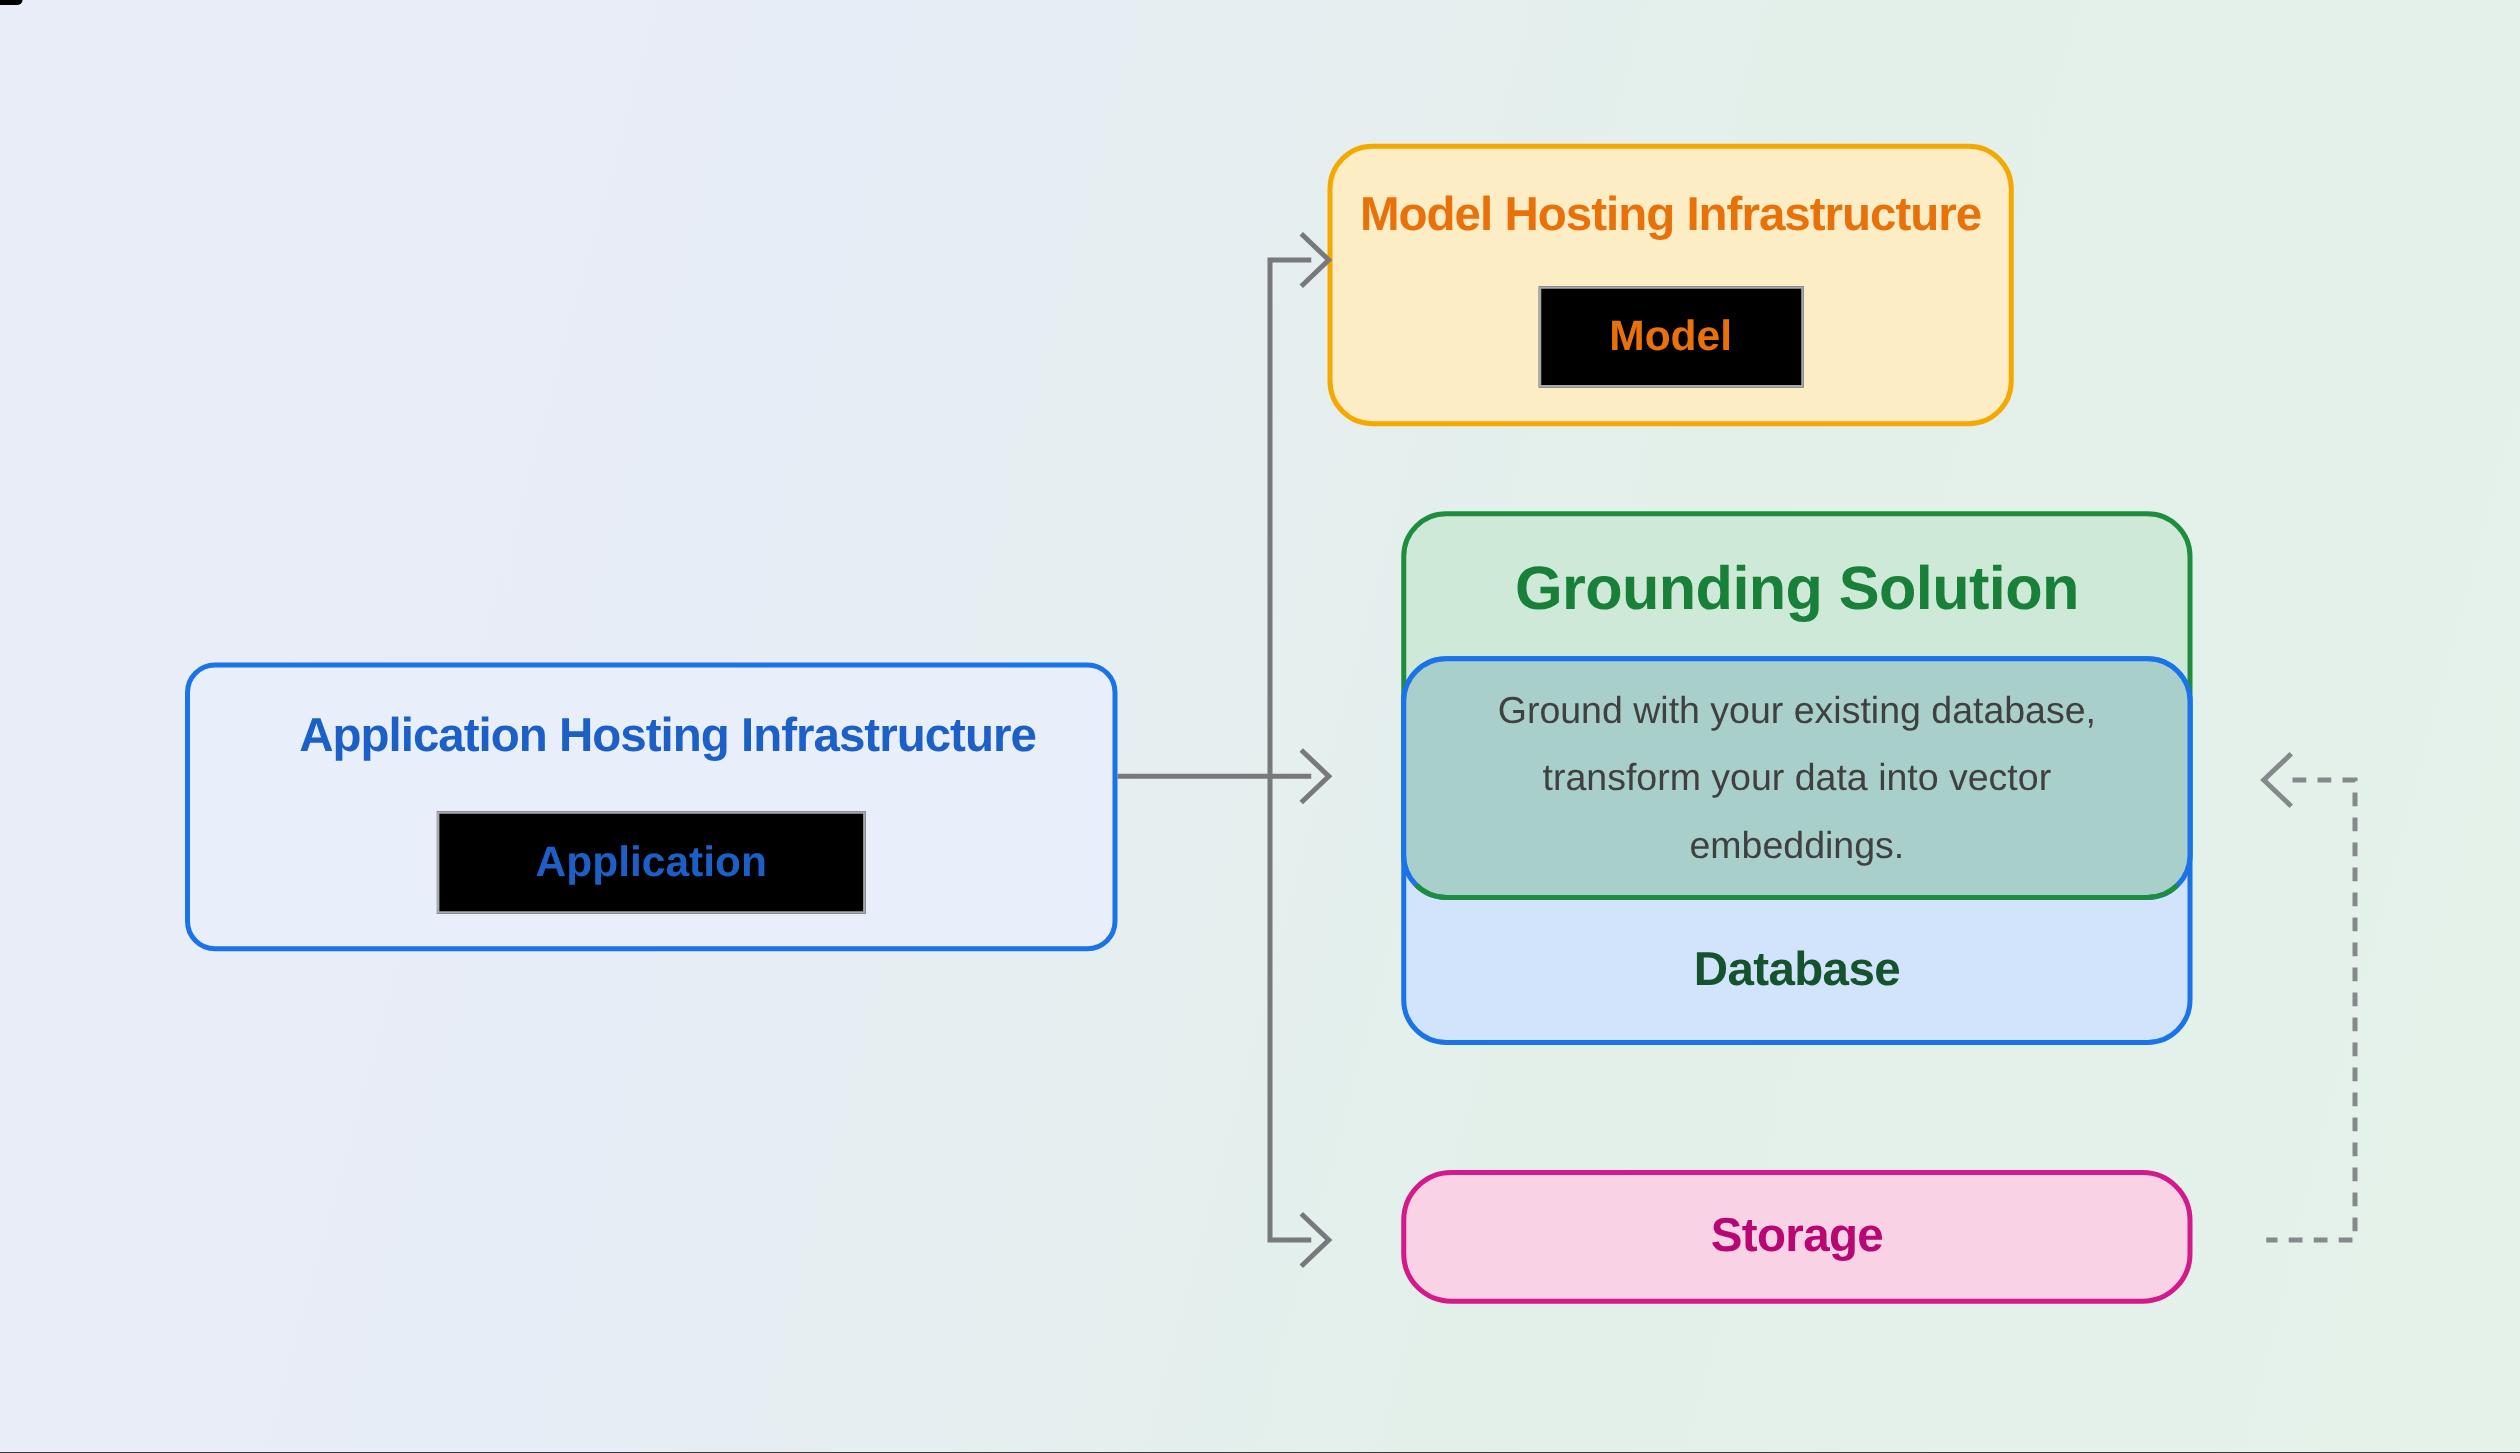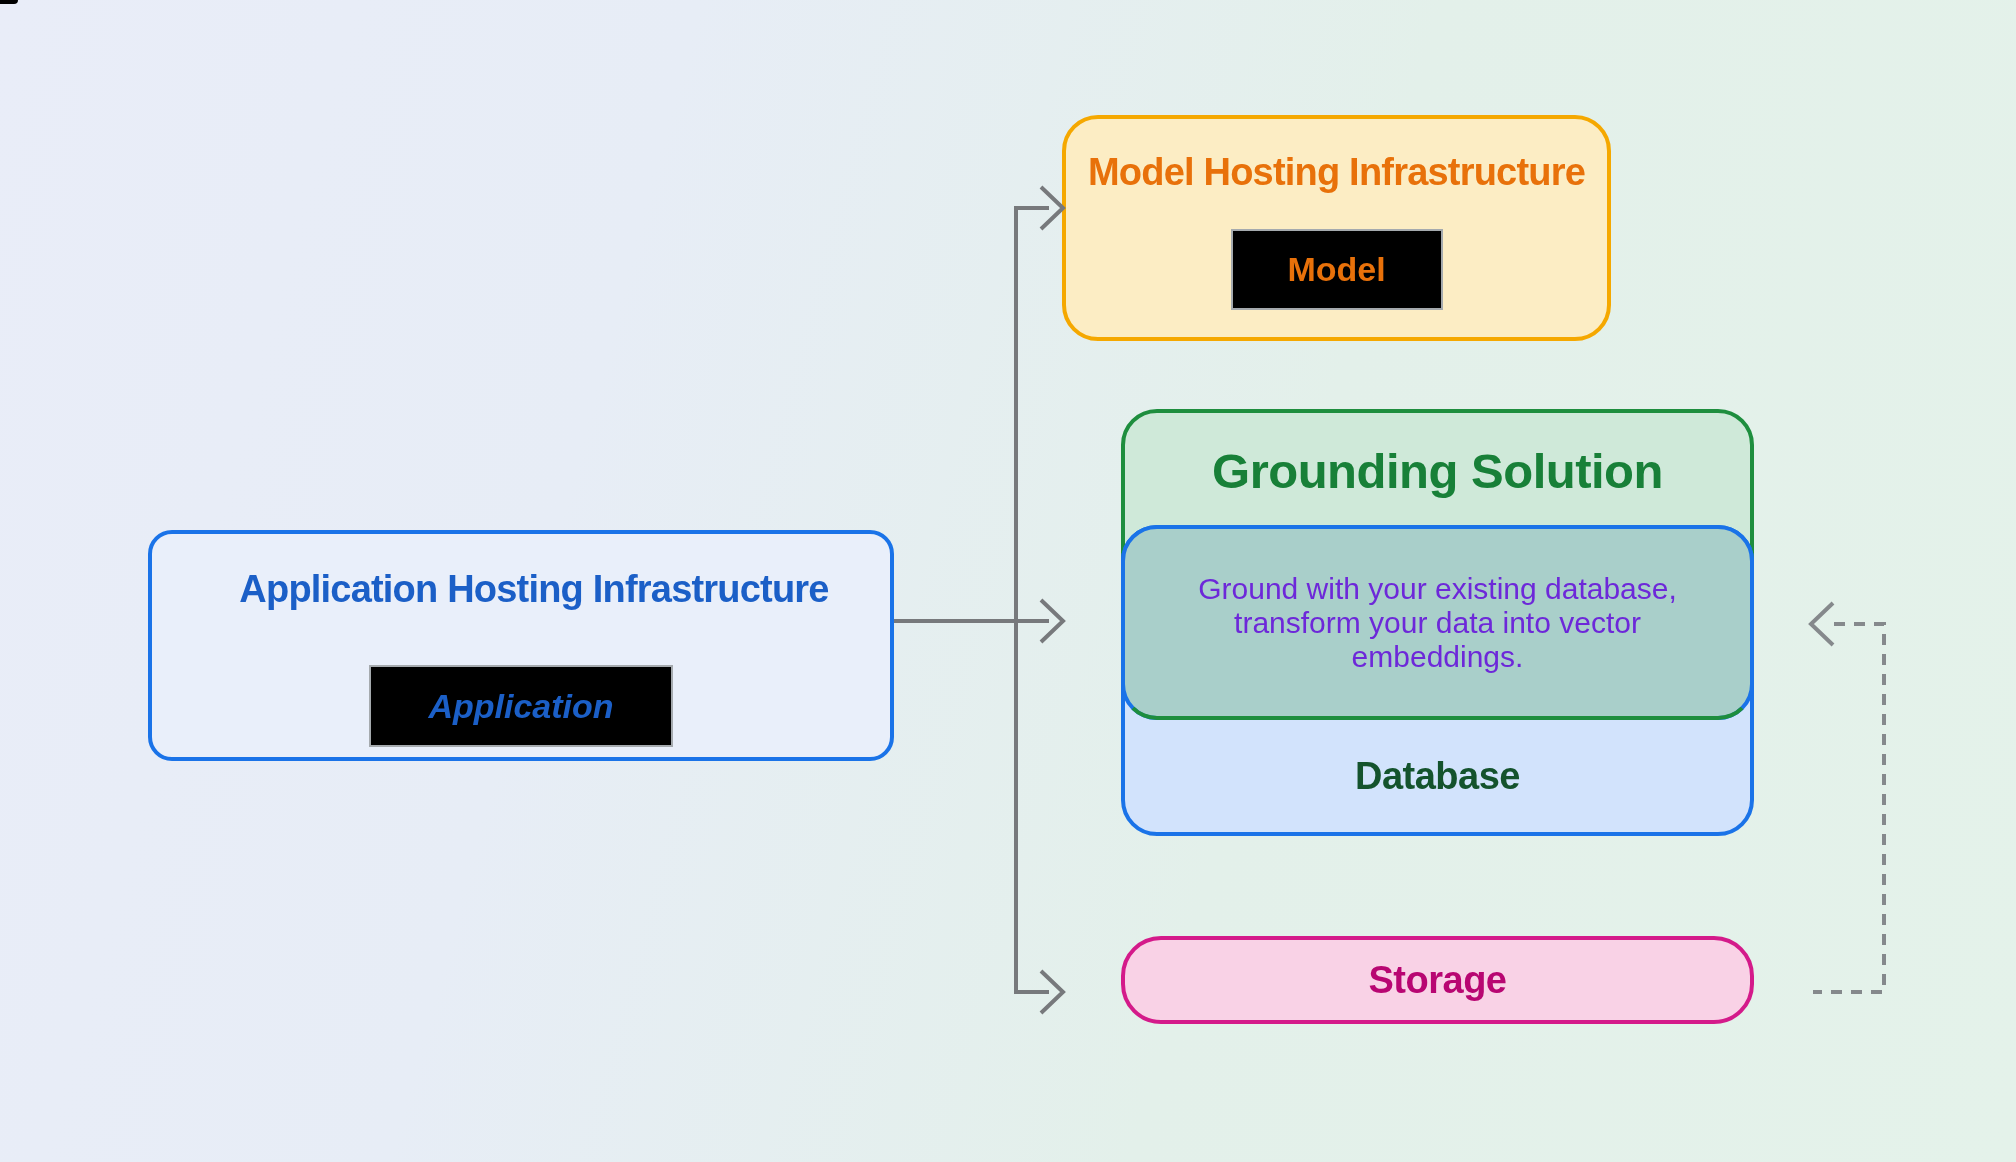--- a/index.html
+++ b/index.html
@@ -24,21 +24,21 @@
   }
   .app-title {
     margin-top: 34px; text-align: center;
     font-size: 38px; font-weight: bold; letter-spacing: -0.8px; color: #1b5fc7;
   }
   .chip {
     position: absolute; left: 50%; transform: translateX(-50%);
     background: #000000; border: 2px solid #a5aaae; box-sizing: border-box;
     display: flex; align-items: center; justify-content: center;
   }
-  .app-chip { top: 131px; width: 304px; height: 82px; font-style: italic; }
+  .app-chip { top: 115px; width: 343px; height: 82px; }
   .chip-label-blue { font-size: 34px; font-weight: bold; color: #1b5fc7; }
   .chip-label-orange { font-size: 34px; font-weight: bold; color: #e8710a; }
 
   
   .model-box {
     left: 1062px; top: 115px; width: 549px; height: 226px;
     background: #fcedc4; border: 4px solid #f5a800; border-radius: 36px;
   }
   .model-title {
     margin-top: 32px; text-align: center;
@@ -68,31 +68,31 @@
   .db-label { font-size: 38px; font-weight: bold; letter-spacing: -0.5px; color: #14532d; }
 
   
   .teal-box {
     left: 1121px; top: 525px; width: 633px; height: 195px;
     background: #a9cfca; border: 4px solid #1a73e8; border-radius: 36px; z-index: 3;
     display: flex; align-items: center; justify-content: center;
   }
   .teal-text {
     max-width: 545px; text-align: center;
-    font-size: 30px; line-height: 34px; color: #6d28d9;
+    font-size: 30px; line-height: 54px; color: #404040;
   }
   .green-bottom-edge {
     left: 1121px; top: 409px; width: 633px; height: 311px;
     border: 4px solid transparent; border-bottom-color: #1e8e3e;
     border-radius: 36px; z-index: 4; pointer-events: none; background: transparent;
   }
 
   
   .storage-box {
-    left: 1121px; top: 936px; width: 633px; height: 88px;
+    left: 1121px; top: 936px; width: 633px; height: 107px;
     background: #f9d2e6; border: 4px solid #d41a8a; border-radius: 40px; z-index: 1;
     display: flex; align-items: center; justify-content: center;
   }
   .storage-label { font-size: 38px; font-weight: bold; letter-spacing: -0.5px; color: #b80672; }
 
   .arrows { position: absolute; left: 0; top: 0; z-index: 5; pointer-events: none; }
 </style>
 </head>
 <body>
 

